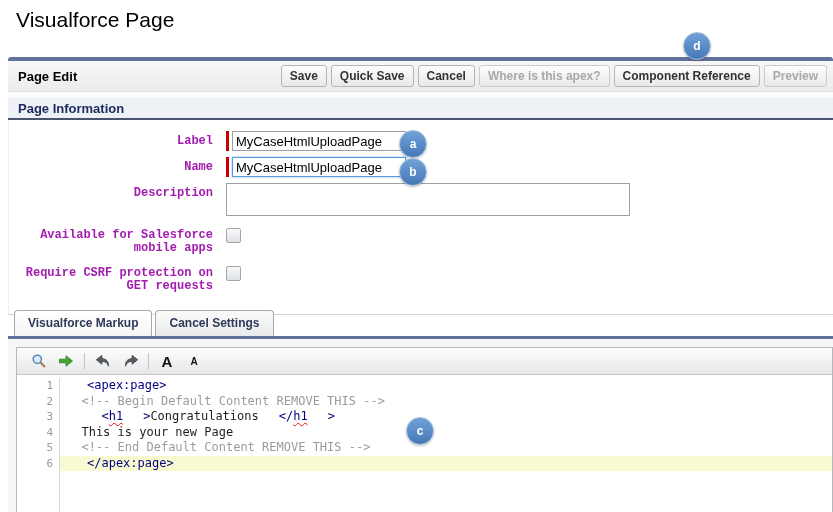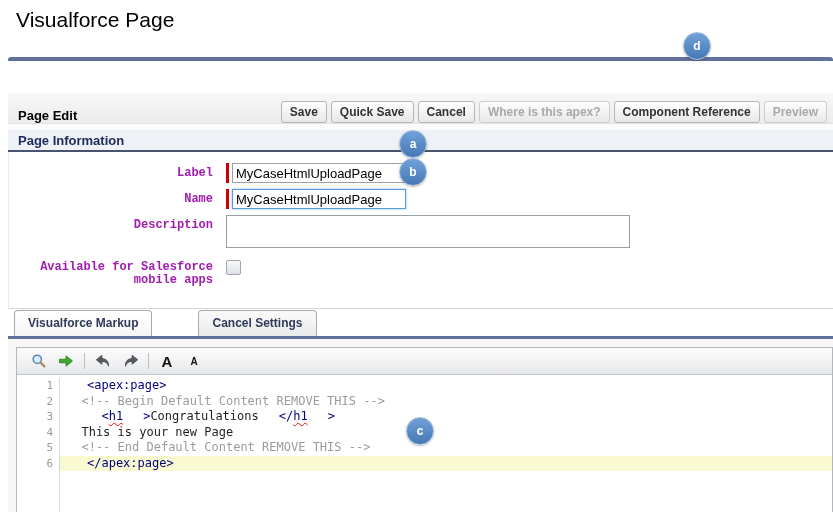--- a/index.html
+++ b/index.html
@@ -7,21 +7,21 @@
     position:relative;width:833px;height:512px;overflow:hidden;background:#fff;
     font-family:"Liberation Sans",sans-serif;color:#000;
   }
   
   .page-title{position:absolute;left:16px;top:8px;font-size:21px;font-weight:400;color:#000;}
 
   
   .section{position:absolute;left:8px;top:57px;width:825px;}
   .topbar{height:4px;background:#60719b;border-radius:3px 3px 0 0;}
   .header-row{height:30px;background:linear-gradient(#f7f7f8,#ececee);
-    display:flex;align-items:flex-end;padding:0 6px 0 10px;border-bottom:1px solid #e2e2e4;margin-top:32px;}
+    display:flex;align-items:center;padding:0 6px 0 10px;border-bottom:1px solid #e2e2e4;}
   .header-title{font-weight:bold;font-size:13px;color:#000;}
   .btns{margin-left:auto;display:flex;gap:4px;align-items:center;}
   .btn{font-family:"Liberation Sans",sans-serif;font-weight:bold;font-size:12px;color:#333;
     background:linear-gradient(#fefefe,#e7e8e9);border:1px solid #b4b7ba;border-radius:3px;
     padding:3px 8px;cursor:pointer;white-space:nowrap;}
   .btn.disabled{color:#a8a8a8;border-color:#cccccc;cursor:default;}
 
   .pi-gap{height:6px;background:#fbfbfc;}
   .pi-header{height:20px;background:#eef1f6;border-bottom:2px solid #49536e;
     display:flex;align-items:center;padding-left:10px;font-weight:bold;font-size:13px;color:#1d2a5c;}
@@ -39,21 +39,21 @@
   .desc-area{width:398px;height:27px;border:1px solid #9aa0a6;resize:none;
     font-family:"Liberation Sans",sans-serif;font-size:13px;}
   .checkbox{width:13px;height:13px;border:1px solid #9fa6ad;border-radius:2px;
     background:linear-gradient(#fafafa,#dde0e4);margin-top:3px;flex:none;}
   .row-desc{margin-bottom:9px;}
   .row-check{margin-bottom:8px;}
   .row-check .form-field{align-items:flex-start;}
 
   
   .tabs-block{position:absolute;left:8px;top:310px;width:825px;}
-  .tabbar{display:flex;padding-left:6px;align-items:flex-end;gap:43px;}
+  .tabbar{display:flex;padding-left:6px;align-items:flex-end;}
   .tab{height:20px;border:1px solid #a9a9ac;border-bottom:none;border-radius:4px 4px 0 0;
     background:linear-gradient(#fbfbfb,#e9eaeb);font-weight:bold;font-size:12px;color:#2e3a59;
     padding:5px 13px 0;margin-right:3px;cursor:pointer;}
   .tab.active{background:linear-gradient(#ffffff,#f5f5f6);}
   .tab-underline{height:3px;background:#60719b;}
   .editor-panel{background:#f7f7f7;padding:8px 0 0 8px;height:200px;}
   .editor-box{border:1px solid #b5b8bb;background:#fff;height:220px;display:flex;flex-direction:column;}
   .toolbar{height:26px;flex:none;background:linear-gradient(#fdfdfd,#e6e7e9);
     border-bottom:1px solid #c3c6c9;display:flex;align-items:center;gap:9px;padding-left:13px;}
   .tool{display:flex;align-items:center;justify-content:center;width:18px;height:18px;cursor:pointer;}
@@ -131,20 +131,26 @@
       </div>
     </div>
 
     <div class="form-row row-check">
       <div class="form-label">Available for Salesforce mobile apps</div>
       <div class="form-field">
         <span class="checkbox"></span>
       </div>
     </div>
 
+    <div class="form-row row-check">
+      <div class="form-label">Require CSRF protection on GET requests</div>
+      <div class="form-field">
+        <span class="checkbox"></span>
+      </div>
+    </div>
 
   </div>
 </div>
 
 <div class="tabs-block">
   <div class="tabbar">
     <div class="tab active">Visualforce Markup</div>
     <div class="tab">Cancel Settings</div>
   </div>
   <div class="tab-underline"></div>

